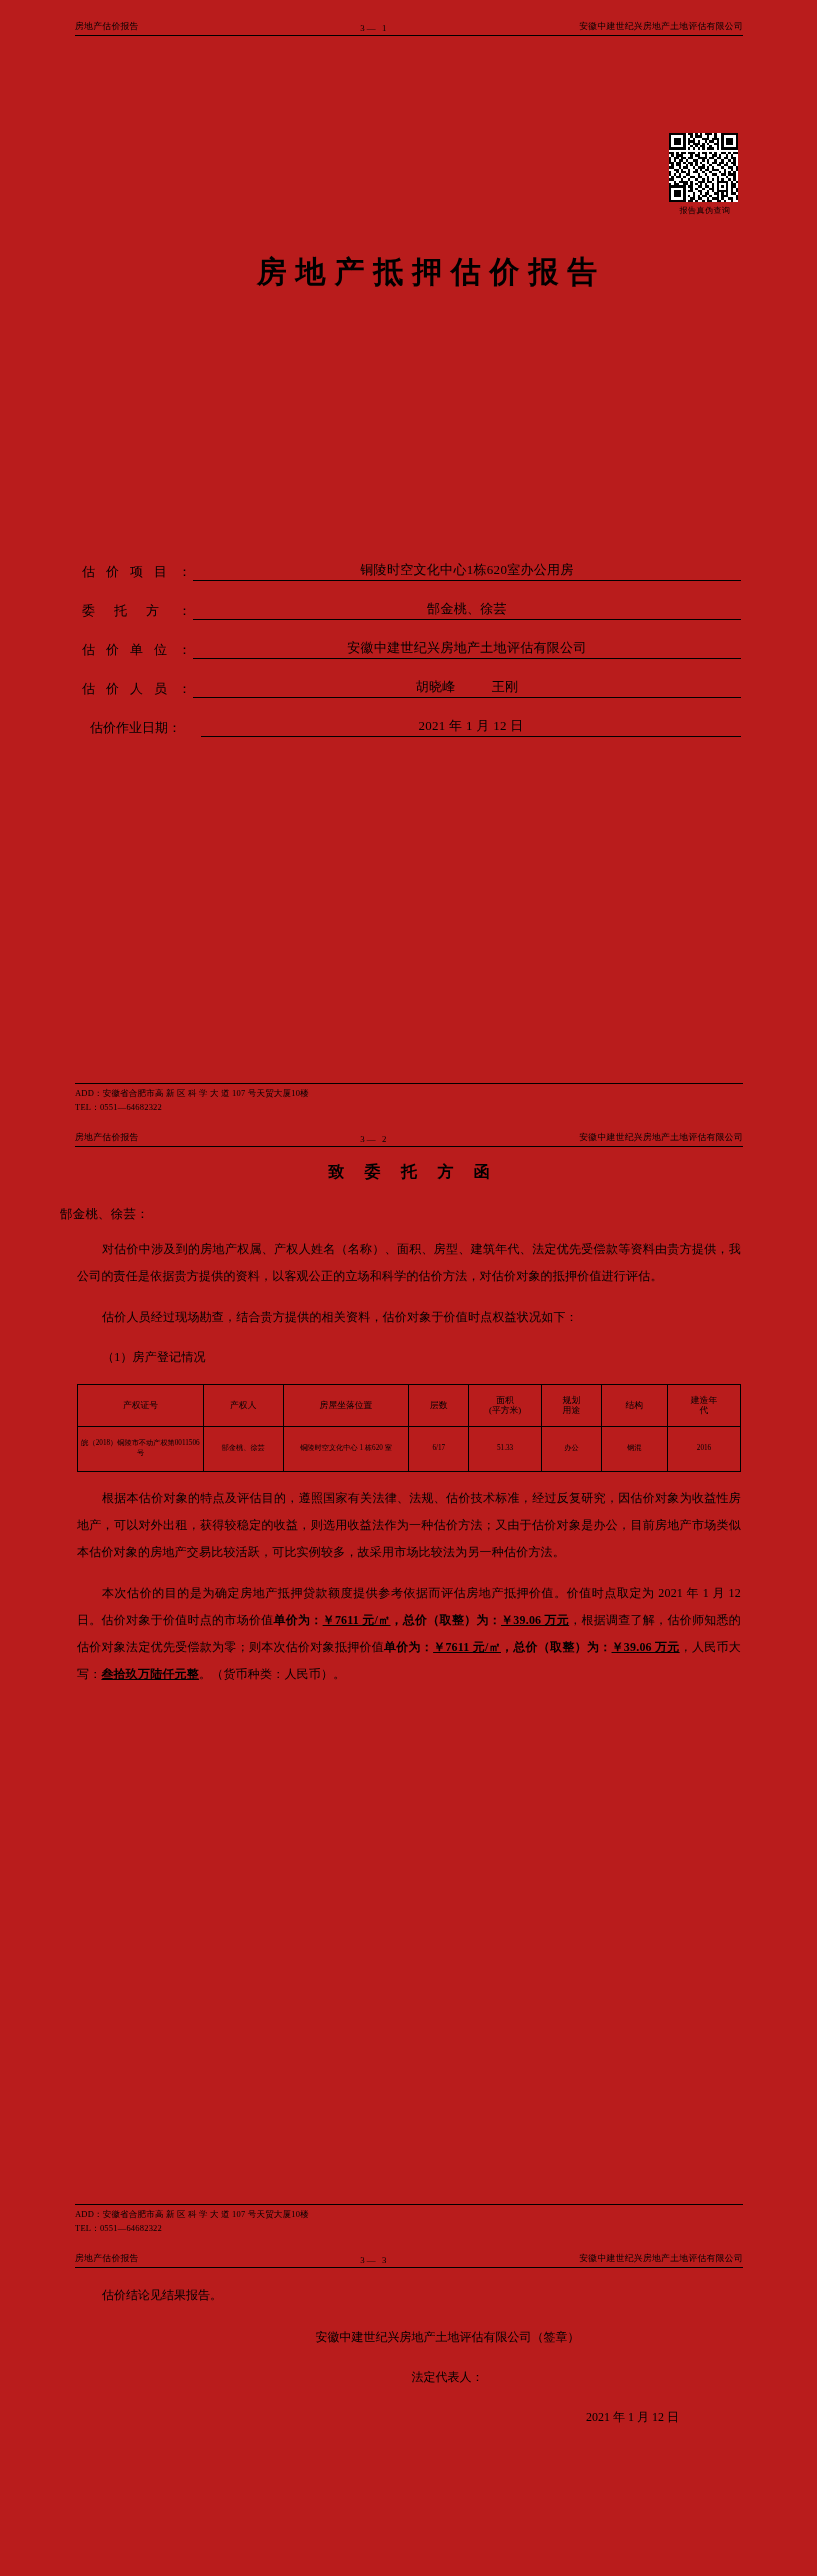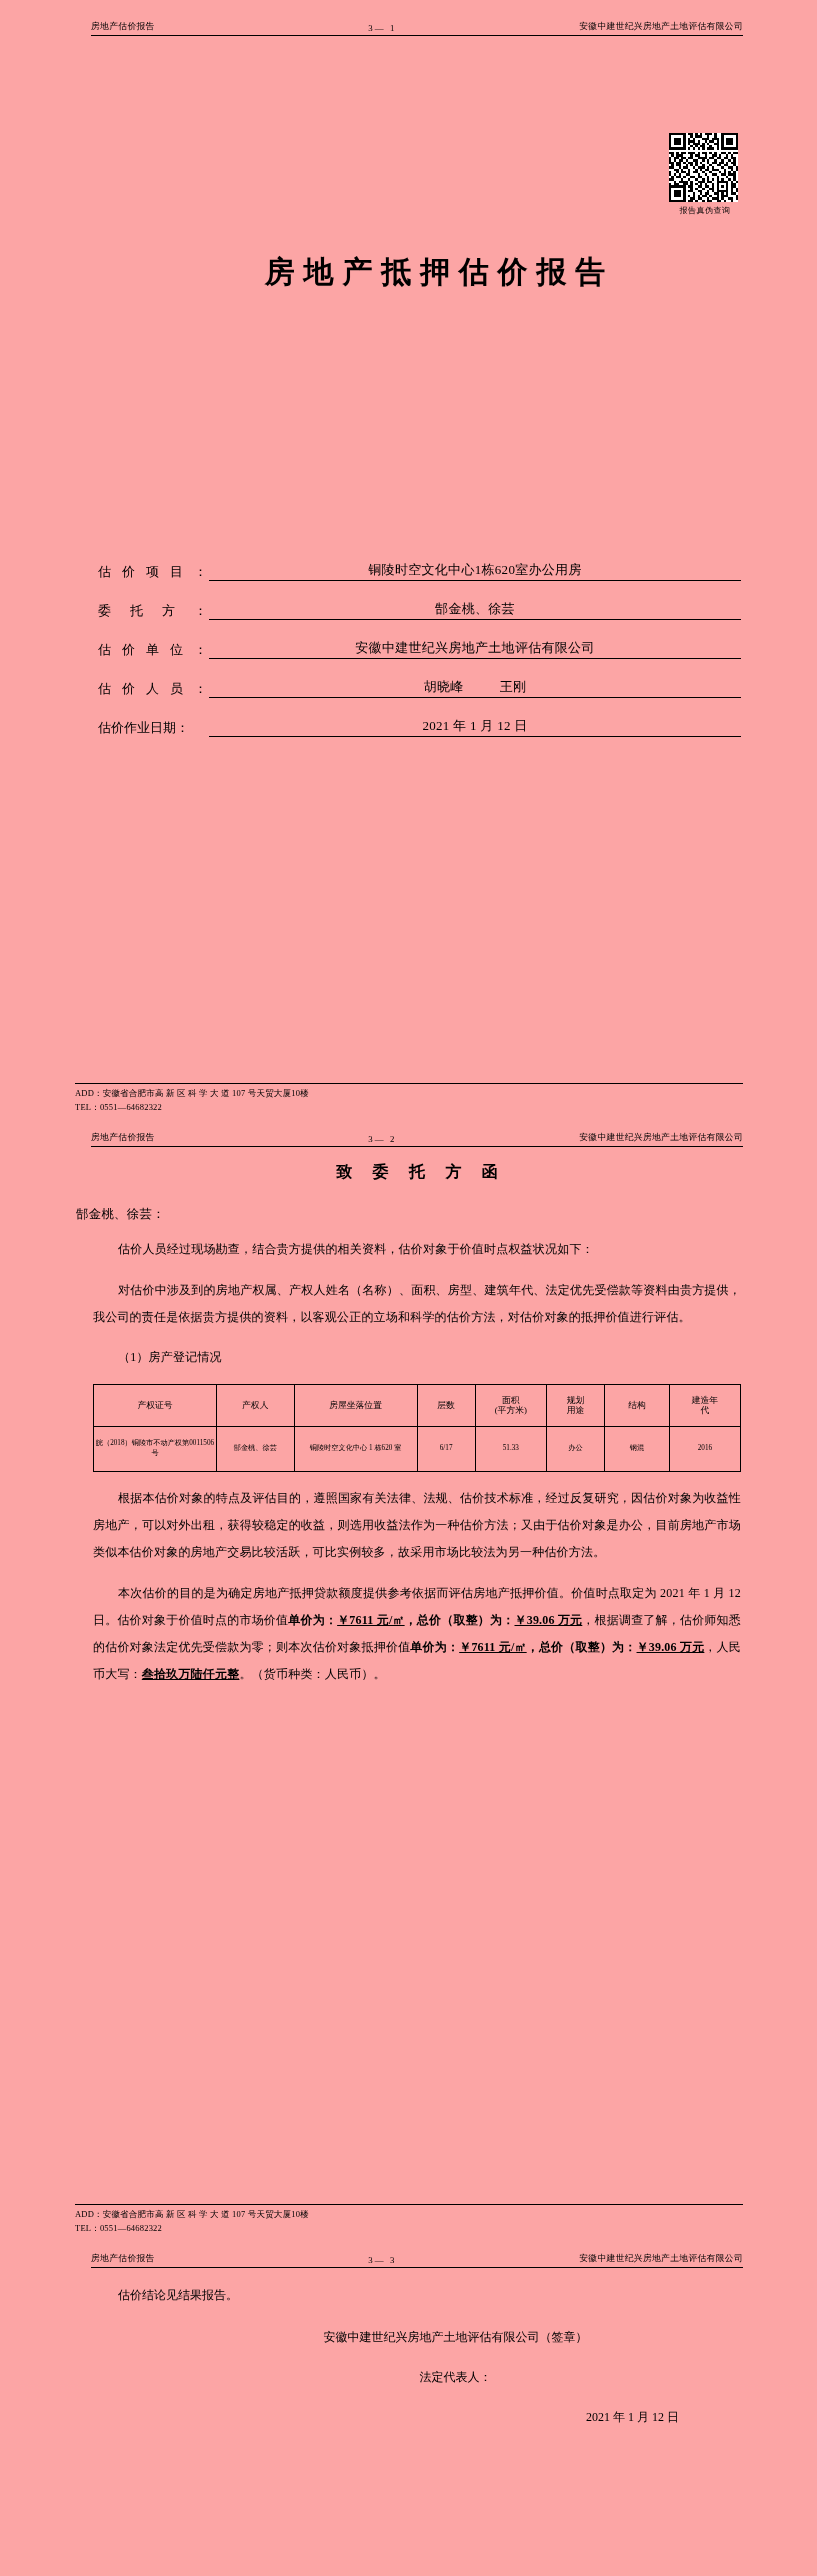--- a/index.html
+++ b/index.html
@@ -10,22 +10,21 @@
   }
   body {
     font-family: "Liberation Serif", "DejaVu Serif", serif;
     color: #000000;
     width: 818px;
   }
   .page {
     position: relative;
     width: 818px;
     box-sizing: border-box;
-    background: #fca5a5;
-    padding-left: 16px;
+    background: #b91c1c;
   }
   
   .run-head {
     display: flex;
     align-items: flex-end;
     font-size: 8.8px;
     letter-spacing: 0.3px;
     padding: 0 75px 2.1px 75px;
     box-sizing: border-box;
   }
@@ -481,21 +480,21 @@
           <span class="ch">人</span>
           <span class="ch">员</span>
           <span class="ch">：</span>
       </div>
       <div class="fvalue">
         <span>胡晓峰</span><span class="gap"></span><span>王刚</span>
       </div>
     </div>
 
     <div class="frow">
-      <div class="flabel" style="flex:0 0 111px; justify-content:flex-start;">估价作业日期：</div>
+      <div class="flabel" style="flex:0 0 111px; justify-content:flex-start;margin-left:8px;">估价作业日期：</div>
       <div class="fvalue">2021 年 1 月 12 日</div>
     </div>
 
   </div>
 
   <div style="position:absolute; left:0; right:0; bottom:7.2px;">
     <div class="foot-rule"></div>
     <div class="run-foot">
       <div class="addr">ADD：安徽省合肥市高 新 区 科 学 大 道 107 号天贸大厦10楼</div>
       <div>TEL：0551—64682322</div>
@@ -511,23 +510,23 @@
     <div class="rh-mid">3— 2</div>
     <div class="rh-right">安徽中建世纪兴房地产土地评估有限公司</div>
   </div>
   <div class="head-rule"></div>
 
   <div class="letter-title">致 委 托 方 函</div>
 
   <div class="salutation">郜金桃、徐芸：</div>
 
 
+  <div class="para">对估价中涉及到的房地产权属、产权人姓名（名称）、面积、房型、建筑年代、法定优先受偿款等资料由贵方提供，我公司的责任是依据贵方提供的资料，以客观公正的立场和科学的估价方法，对估价对象的抵押价值进行评估。</div>
+
   <div class="para">估价人员经过现场勘查，结合贵方提供的相关资料，估价对象于价值时点权益状况如下：</div>
-
-  <div class="para">对估价中涉及到的房地产权属、产权人姓名（名称）、面积、房型、建筑年代、法定优先受偿款等资料由贵方提供，我公司的责任是依据贵方提供的资料，以客观公正的立场和科学的估价方法，对估价对象的抵押价值进行评估。</div>
 
   <div class="para">（1）房产登记情况</div>
 
   <div class="tbl-wrap">
     <table class="reg">
       <colgroup>
         <col style="width:19%">
           <col style="width:12%">
           <col style="width:19%">
         <col style="width:9%">

